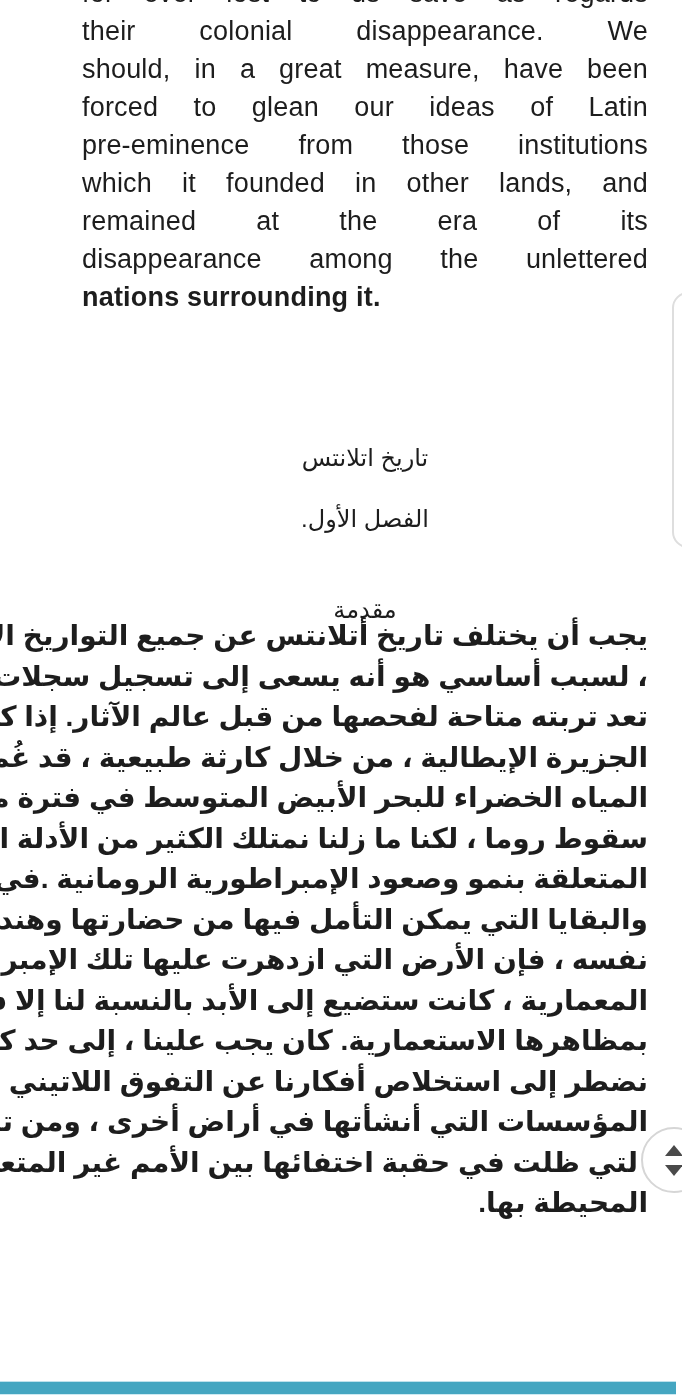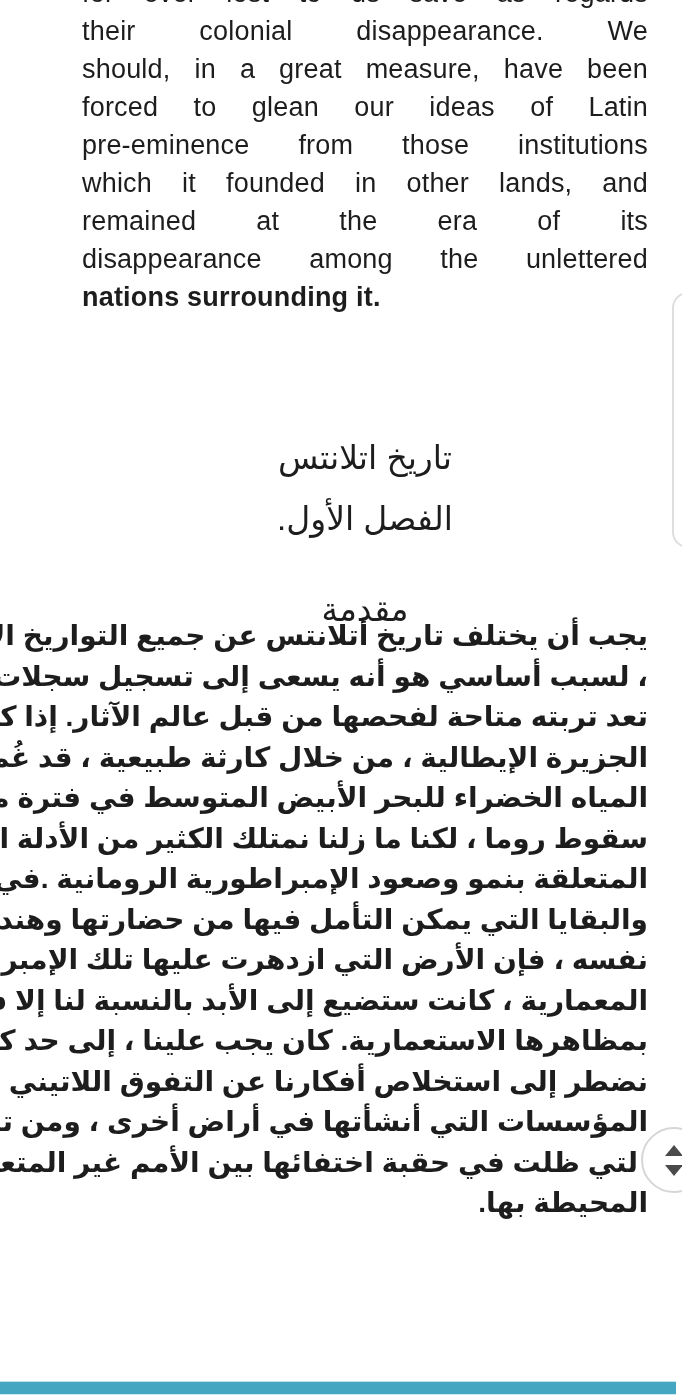--- a/index.html
+++ b/index.html
@@ -25,21 +25,21 @@
     white-space: normal;
   }
   .eng-line.last { text-align-last: left; font-weight: bold; }
 
   
   .ar-heading {
     position: absolute;
     left: 82px; width: 566px;
     text-align: center;
     direction: rtl;
-    font-size: 33px; line-height: 44px;
+    font-size: 24px; line-height: 44px;
   }
   .h-title   { top: 436px; }
   .h-chapter { top: 497px; }
   .h-sub     { top: 588px; }
 
   
   .ar-par {
     position: absolute;
     right: 34px; left: 28px; top: 616px;
     direction: rtl;

